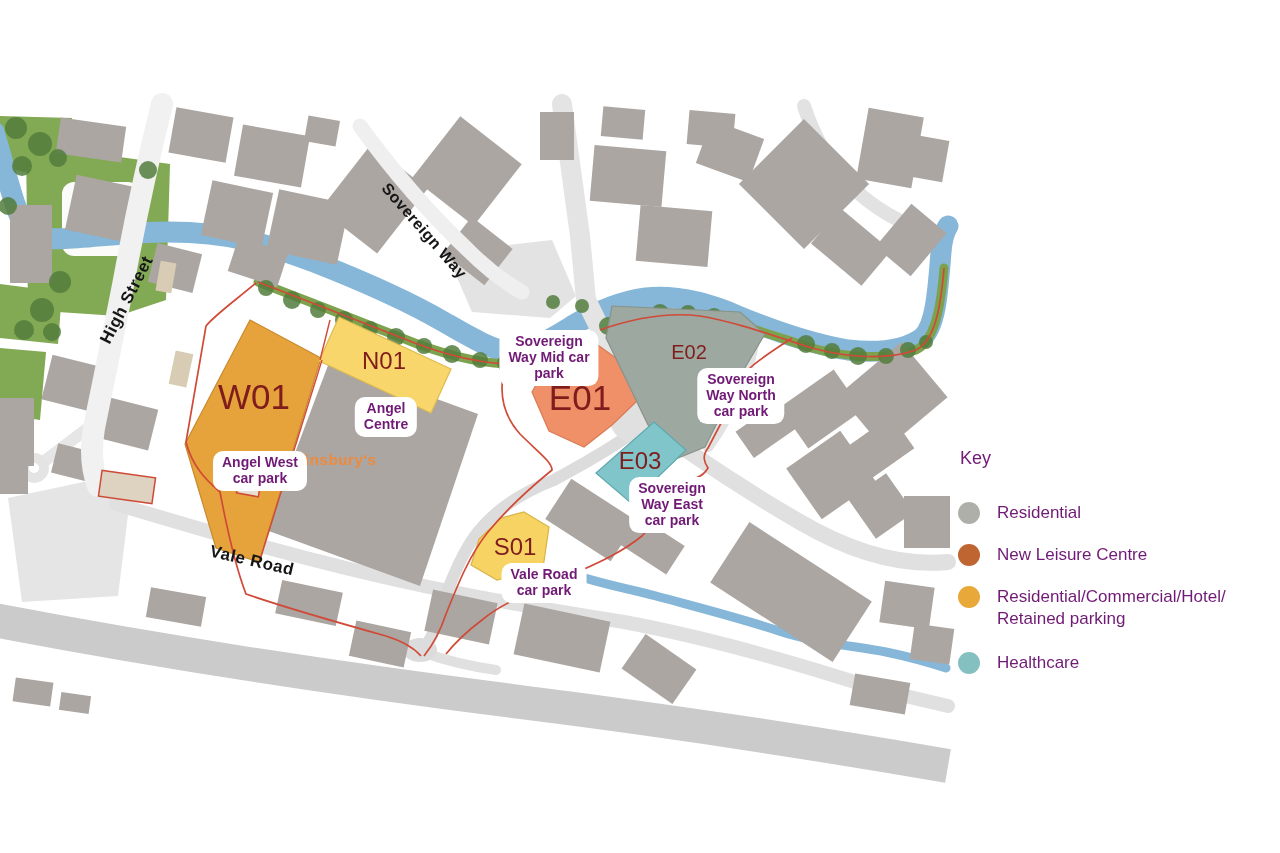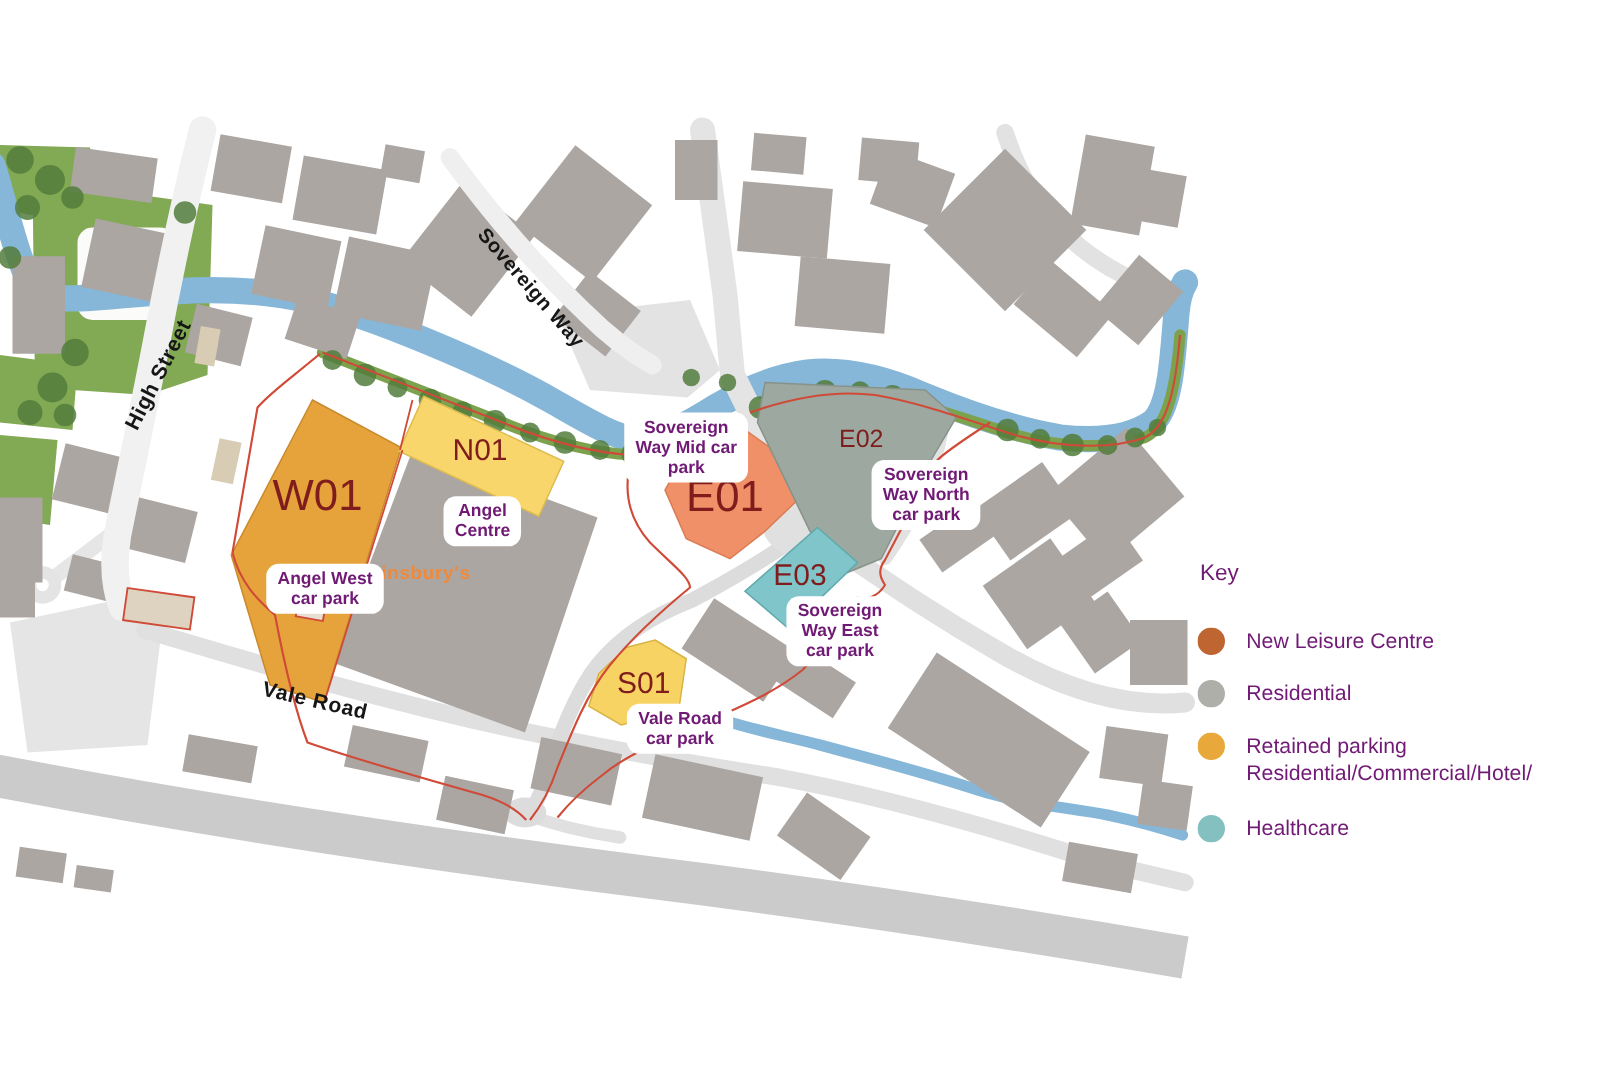--- a/index.html
+++ b/index.html
@@ -236,44 +236,44 @@
       <div>Vale Road</div>
       <div>car park</div>
     </div>
   </div>
 
   <div class="key">
     <div class="key-title">Key</div>
 
     <div class="key-row">
       <svg width="22" height="22">
+        <circle cx="11" cy="11" r="11" fill="#AFAFAA"></circle>
+      </svg>
+      <span class="key-label">Residential</span>
+    </div>
+
+    <div class="key-row">
+      <svg width="22" height="22">
         <circle cx="11" cy="11" r="11" fill="#BF6532"></circle>
       </svg>
       <span class="key-label">New Leisure Centre</span>
     </div>
 
+
+    <div class="key-row tall">
+      <svg width="22" height="22">
+        <circle cx="11" cy="11" r="11" fill="#E8A93A"></circle>
+      </svg>
+      <span class="key-label">
+        <span style="display:block">Residential/Commercial/Hotel/</span>
+        <span style="display:block">Retained parking</span>
+      </span>
+    </div>
+
     <div class="key-row">
       <svg width="22" height="22">
-        <circle cx="11" cy="11" r="11" fill="#AFAFAA"></circle>
-      </svg>
-      <span class="key-label">Residential</span>
-    </div>
-
-
-    <div class="key-row tall">
-      <svg width="22" height="22">
-        <circle cx="11" cy="11" r="11" fill="#E8A93A"></circle>
-      </svg>
-      <span class="key-label">
-        <span style="display:block">Retained parking</span>
-        <span style="display:block">Residential/Commercial/Hotel/</span>
-      </span>
-    </div>
-
-    <div class="key-row">
-      <svg width="22" height="22">
         <circle cx="11" cy="11" r="11" fill="#85C0C1"></circle>
       </svg>
       <span class="key-label">Healthcare</span>
     </div>
   </div>
 
 </div>
 
 </body></html>

